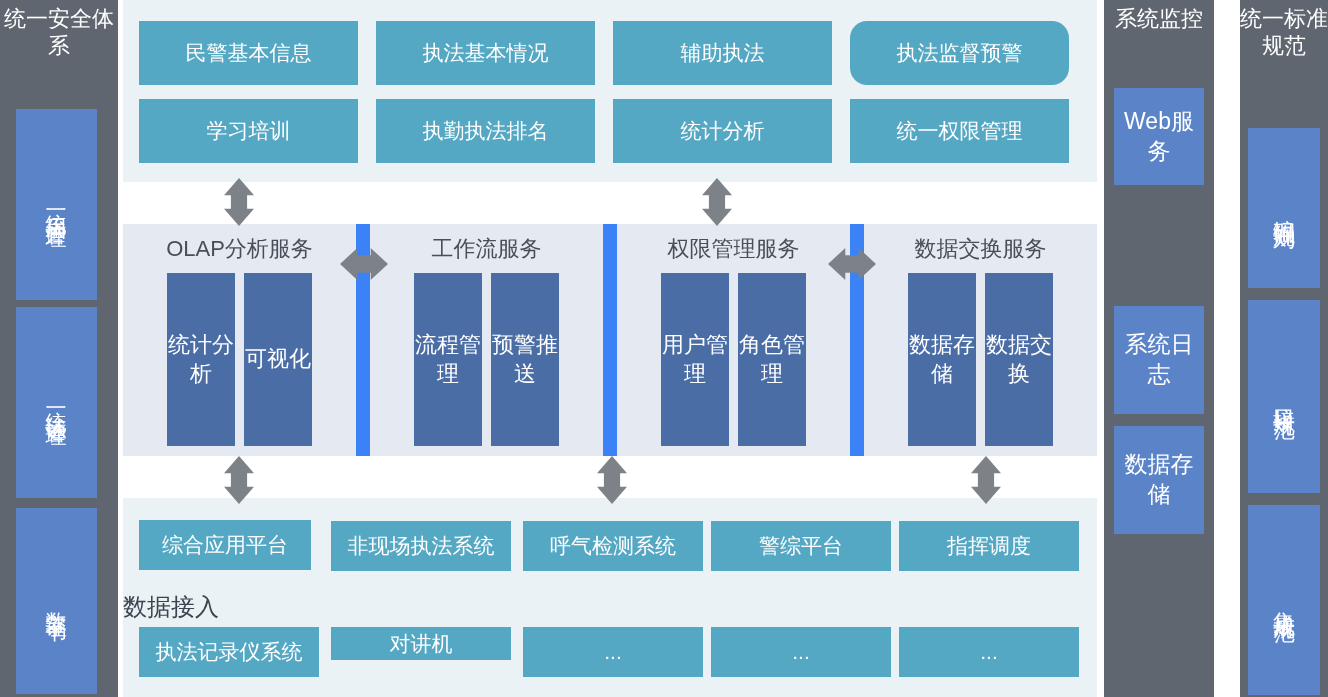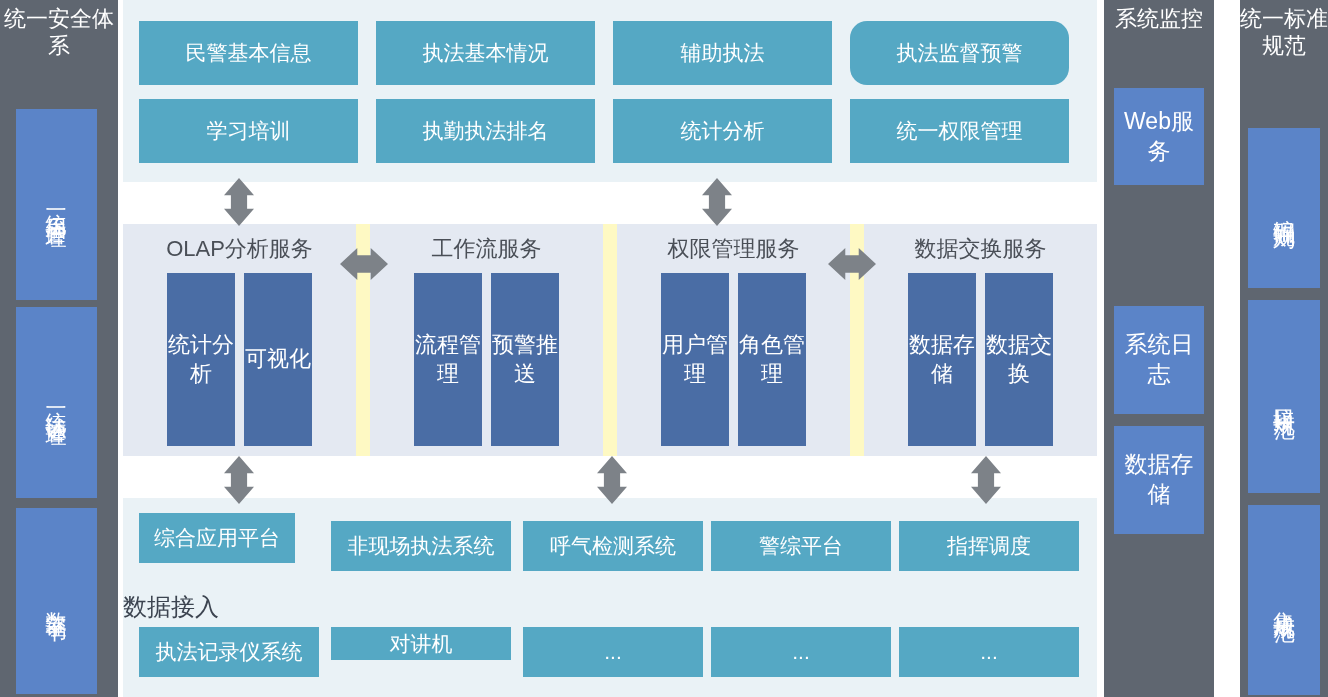--- a/index.html
+++ b/index.html
@@ -41,21 +41,21 @@
 
   
   #main{position:absolute;left:123px;top:0;width:974px;height:697px;}
 
   .panel-top{
     position:absolute;left:0;top:0;width:974px;height:182px;
     background:#eaf2f6;
   }
   .panel-svc{
     position:absolute;left:0;top:224px;width:974px;height:232px;
-    background:#fef9c3;
+    background:#3b82f6;
     display:flex;gap:14px;
   }
   .svc-group{
     background:#e4e9f2;
     flex:1 1 0;
     display:flex;flex-direction:column;align-items:center;
     box-sizing:border-box;
     padding:6px 0 10px 0;
   }
   .svc-title{
@@ -151,21 +151,21 @@
         <div class="svc-title">数据交换服务</div>
         <div class="svc-inner">
           <div class="svc-box">数据存储</div>
           <div class="svc-box">数据交换</div>
         </div>
       </div>
 
     </div>
 
     <div class="panel-bottom">
-        <div class="tbox" style="left: 16px; top: 15px; width: 156px; height: 50px;">综合应用平台</div>
+        <div class="tbox" style="left: 16px; top: 22px; width: 172px; height: 50px;">综合应用平台</div>
         <div class="tbox" style="left: 208px; top: 23px; width: 180px; height: 50px;">非现场执法系统</div>
         <div class="tbox" style="left: 400px; top: 23px; width: 180px; height: 50px;">呼气检测系统</div>
         <div class="tbox" style="left: 588px; top: 23px; width: 180px; height: 50px;">警综平台</div>
         <div class="tbox" style="left: 776px; top: 23px; width: 180px; height: 50px;">指挥调度</div>
         <div class="tbox" style="left: 16px; top: 129px; width: 180px; height: 50px;">执法记录仪系统</div>
         <div class="tbox" style="left: 208px; top: 129px; width: 180px; height: 33px;">对讲机</div>
         <div class="tbox" style="left: 400px; top: 129px; width: 180px; height: 50px;">...</div>
         <div class="tbox" style="left: 588px; top: 129px; width: 180px; height: 50px;">...</div>
         <div class="tbox" style="left: 776px; top: 129px; width: 180px; height: 50px;">...</div>
         <div class="data-access-label" style="top: 85px;">数据接入</div>

